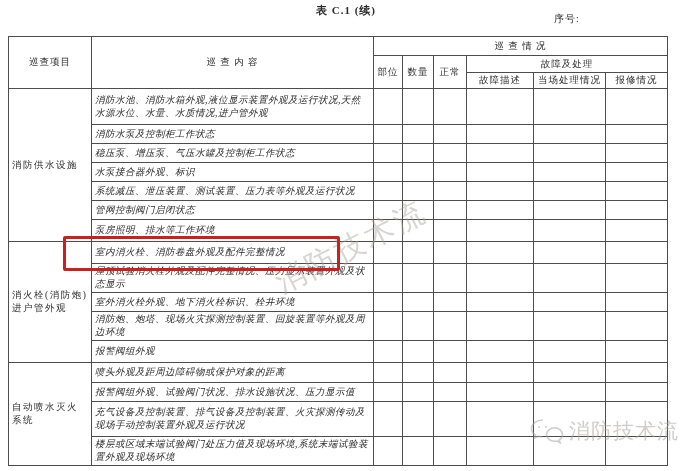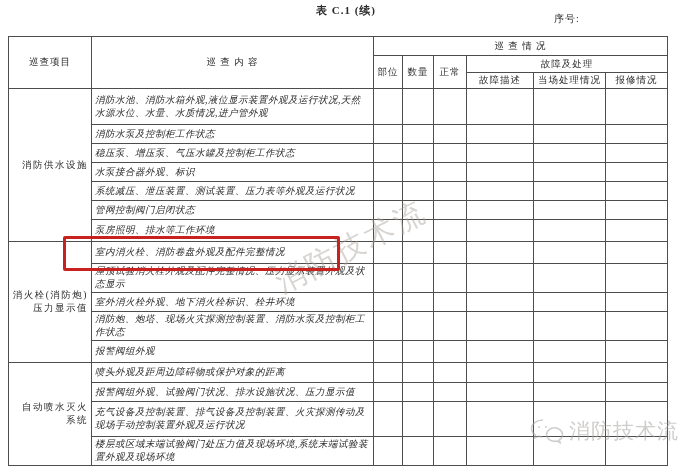--- a/index.html
+++ b/index.html
@@ -25,21 +25,21 @@
   }
   table.checklist th,table.checklist td{
     border:1px solid #4d4d4d;
     padding:1px 3px;
     line-height:13px;
     overflow:hidden;
   }
   table.checklist{border:1.5px solid #333;}
   th{font-weight:normal;text-align:center;vertical-align:middle;letter-spacing:1px;margin-top:12px;}
   td.group-cell{
-    text-align:right;vertical-align:middle;padding:2px 5px;letter-spacing:1.5px;font-family:Liberation Serif, serif;
+    text-align:left;vertical-align:middle;padding:2px 5px;letter-spacing:1.5px;font-family:Liberation Serif, serif;
   }
   td.content-cell{
     text-align:left;vertical-align:middle;padding-left:6px;letter-spacing:0.5px;font-style:italic;
   }
   tr.hr1{height:19px;}
   tr.hr2{height:17px;}
   tr.hr3{height:16px;}
   tr.r19{height:19px;} tr.r20{height:20px;} tr.r22{height:22px;}
   tr.r33{height:23px;} tr.r35{height:35px;} tr.r36{height:36px;}
   .highlight-box{
@@ -155,21 +155,21 @@
     <td class="content-cell">泵房照明、排水等工作环境</td>
     <td></td>
         <td></td>
         <td></td>
         <td></td>
         <td></td>
         <td></td>
   </tr>
 
   <tr class="r22">
-    <td class="group-cell" rowspan="5">消火栓(消防炮)压力显示值</td>
+    <td class="group-cell" rowspan="5">消火栓(消防炮)进户管外观</td>
     <td class="content-cell">室内消火栓、消防卷盘外观及配件完整情况</td>
     <td></td>
         <td></td>
         <td></td>
         <td></td>
         <td></td>
         <td></td>
   </tr>
   <tr class="r19">
     <td class="content-cell">屋顶试验消火栓外观及配件完整情况、压力显示装置外观及状态显示</td>
@@ -183,21 +183,21 @@
   <tr class="r19">
     <td class="content-cell">室外消火栓外观、地下消火栓标识、栓井环境</td>
     <td></td>
         <td></td>
         <td></td>
         <td></td>
         <td></td>
         <td></td>
   </tr>
   <tr class="r20">
-    <td class="content-cell">消防炮、炮塔、现场火灾探测控制装置、消防水泵及控制柜工作状态</td>
+    <td class="content-cell">消防炮、炮塔、现场火灾探测控制装置、回旋装置等外观及周边环境</td>
     <td></td>
         <td></td>
         <td></td>
         <td></td>
         <td></td>
         <td></td>
   </tr>
   <tr class="r22">
     <td class="content-cell">报警阀组外观</td>
     <td></td>

